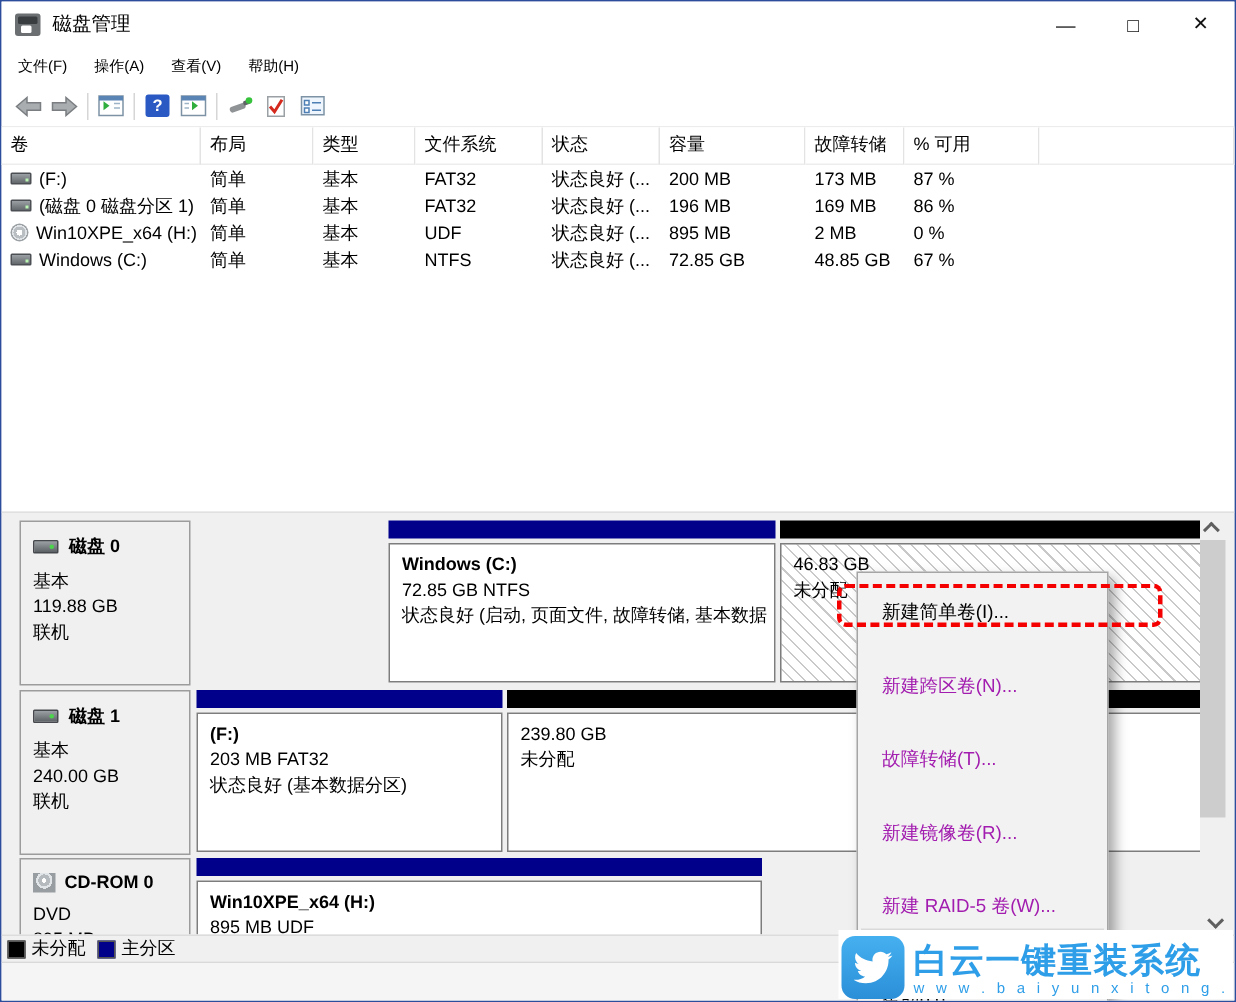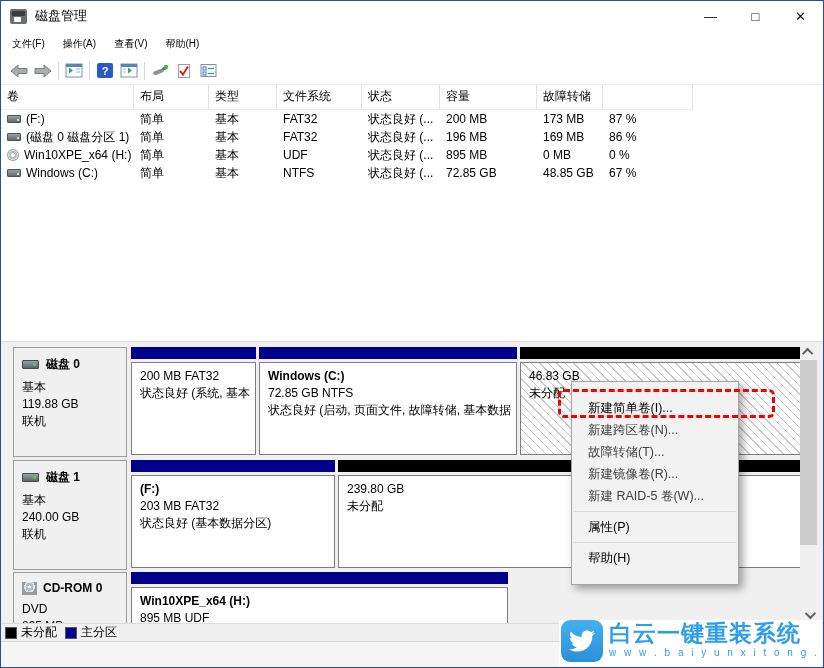--- a/index.html
+++ b/index.html
@@ -59,26 +59,26 @@
   .vs-thumb { position:absolute; left:0; top:16px; width:17px; height:185px; background:#cdcdcd; }
   
   .legend-bar { position:absolute; left:0; top:622px; width:100%; height:18px; background:#f0f0f0; display:flex; align-items:center; padding-left:4px; border-top:1px solid #dcdcdc; }
   .legend-item { display:flex; align-items:center; margin-right:8px; font-size:12px; }
   .legend-sq { width:12px; height:12px; margin-right:4px; border:1px solid #555; }
   .sq-unalloc { background:#000000; } .sq-primary { background:#00008b; }
   .status-bar { position:absolute; left:0; top:640px; width:100%; height:28px; background:#f5f5f5; border-top:1px solid #d9d9d9; }
   
   .context-menu { position:absolute; left:570px; top:380px; width:168px; background:#f2f2f2; border:1px solid #a5a5a5; box-shadow:4px 4px 8px rgba(0,0,0,0.35); padding:15px 0; z-index:10; }
   .cm-item { height:22px; line-height:22px; padding-left:16px; font-size:12.5px; white-space:nowrap; }
-  .cm-item.disabled { color:#404040; }
+  .cm-item.disabled { color:#a21caf;margin-top:27px; }
   .cm-sep { height:1px; background:#d9d9d9; margin:4px 2px; }
   
   .red-box { position:absolute; left:557px; top:388px; width:217px; height:29px; border:3px dashed #f50000; border-radius:6px; z-index:12; pointer-events:none; }
   
-  .watermark { position:absolute; right:1px; bottom:1px; width:263px; height:46px; background:#fff; display:flex; align-items:flex-start; z-index:13; }
+  .watermark { position:absolute; right:1px; bottom:1px; width:263px; height:46px; background:#fff; display:flex; align-items:flex-end; z-index:13; }
   .wm-logo { width:42px; height:42px; background:linear-gradient(#45b0f0,#2b8fd8); border-radius:9px; margin:0 6px 0 2px; display:flex; align-items:center; justify-content:center; flex:0 0 auto; }
   .wm-text { display:flex; flex-direction:column; }
   .wm-title { font-size:23px; font-weight:bold; color:#2f9ee8; letter-spacing:1px; line-height:26px; white-space:nowrap; }
   .wm-url { font-size:10px; color:#2f9ee8; letter-spacing:2.5px; line-height:13px; white-space:nowrap; }
 </style>
 </head>
 <body>
 
 <div id="window">
 
@@ -160,20 +160,21 @@
 
   <div class="volume-pane">
     <div class="vt-grid vt-header">
       <div class="vt-cell">卷</div>
       <div class="vt-cell">布局</div>
       <div class="vt-cell">类型</div>
       <div class="vt-cell">文件系统</div>
       <div class="vt-cell">状态</div>
       <div class="vt-cell">容量</div>
       <div class="vt-cell">故障转储</div>
+      <div class="vt-cell">% 可用</div>
       <div class="vt-cell"></div>
     </div>
 
     <div class="vt-grid vt-row">
       <div class="vt-cell">
           <span class="vol-ic-drive"></span>
           <span>(F:)</span>
         </div>
       <div class="vt-cell">简单</div>
       <div class="vt-cell">基本</div>
@@ -203,21 +204,21 @@
     <div class="vt-grid vt-row">
       <div class="vt-cell">
           <span class="vol-ic-cd"></span>
           <span>Win10XPE_x64 (H:)</span>
         </div>
       <div class="vt-cell">简单</div>
       <div class="vt-cell">基本</div>
       <div class="vt-cell">UDF</div>
       <div class="vt-cell">状态良好 (...</div>
       <div class="vt-cell">895 MB</div>
-      <div class="vt-cell">0 MB</div>
+      <div class="vt-cell">2 MB</div>
       <div class="vt-cell">0 %</div>
       <div class="vt-cell"></div>
     </div>
 
     <div class="vt-grid vt-row">
       <div class="vt-cell">
           <span class="vol-ic-drive"></span>
           <span>Windows (C:)</span>
         </div>
       <div class="vt-cell">简单</div>
@@ -235,27 +236,20 @@
 
     <div class="disk-row" style="top:5px;">
       <div class="disk-label">
         <div class="dname">
             <span class="dl-ic-drive"></span>
             <span>磁盘 0</span>
           </div>
         <div class="dline">基本</div>
         <div class="dline">119.88 GB</div>
         <div class="dline">联机</div>
-      </div>
-      <div class="part" style="left:118px; width:125px;">
-        <div class="part-bar bar-primary"></div>
-        <div class="part-body">
-          <div class="pt-line">200 MB FAT32</div>
-          <div class="pt-line">状态良好 (系统, 基本</div>
-        </div>
       </div>
       <div class="part" style="left:246px; width:258px;">
         <div class="part-bar bar-primary"></div>
         <div class="part-body">
           <div class="pt-title">Windows  (C:)</div>
           <div class="pt-line">72.85 GB NTFS</div>
           <div class="pt-line">状态良好 (启动, 页面文件, 故障转储, 基本数据</div>
         </div>
       </div>
       <div class="part" style="left:507px; width:287px;">

